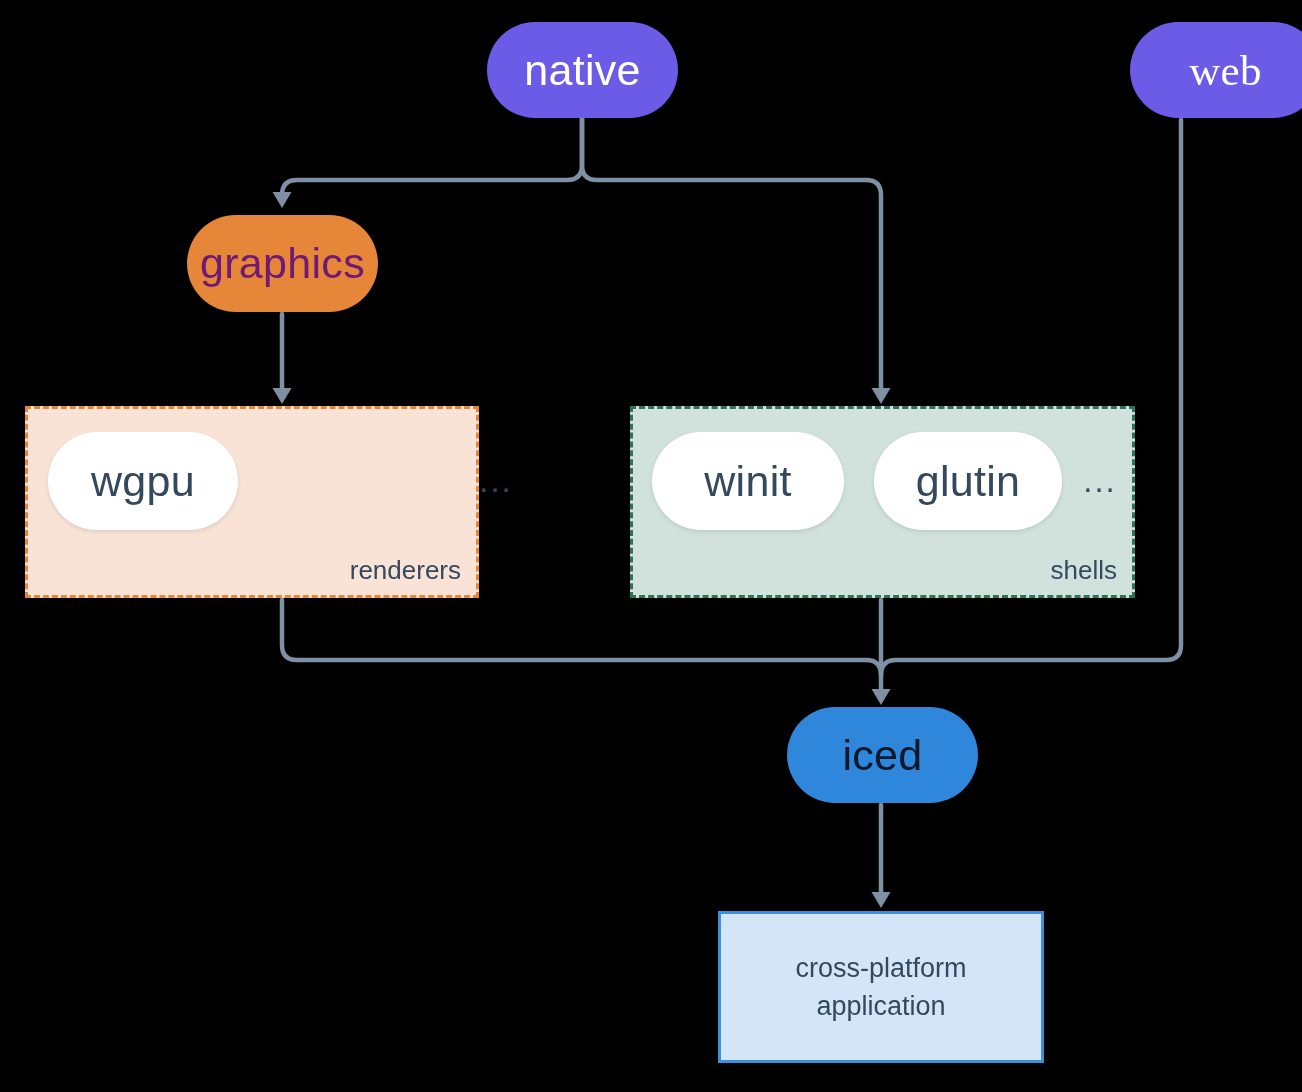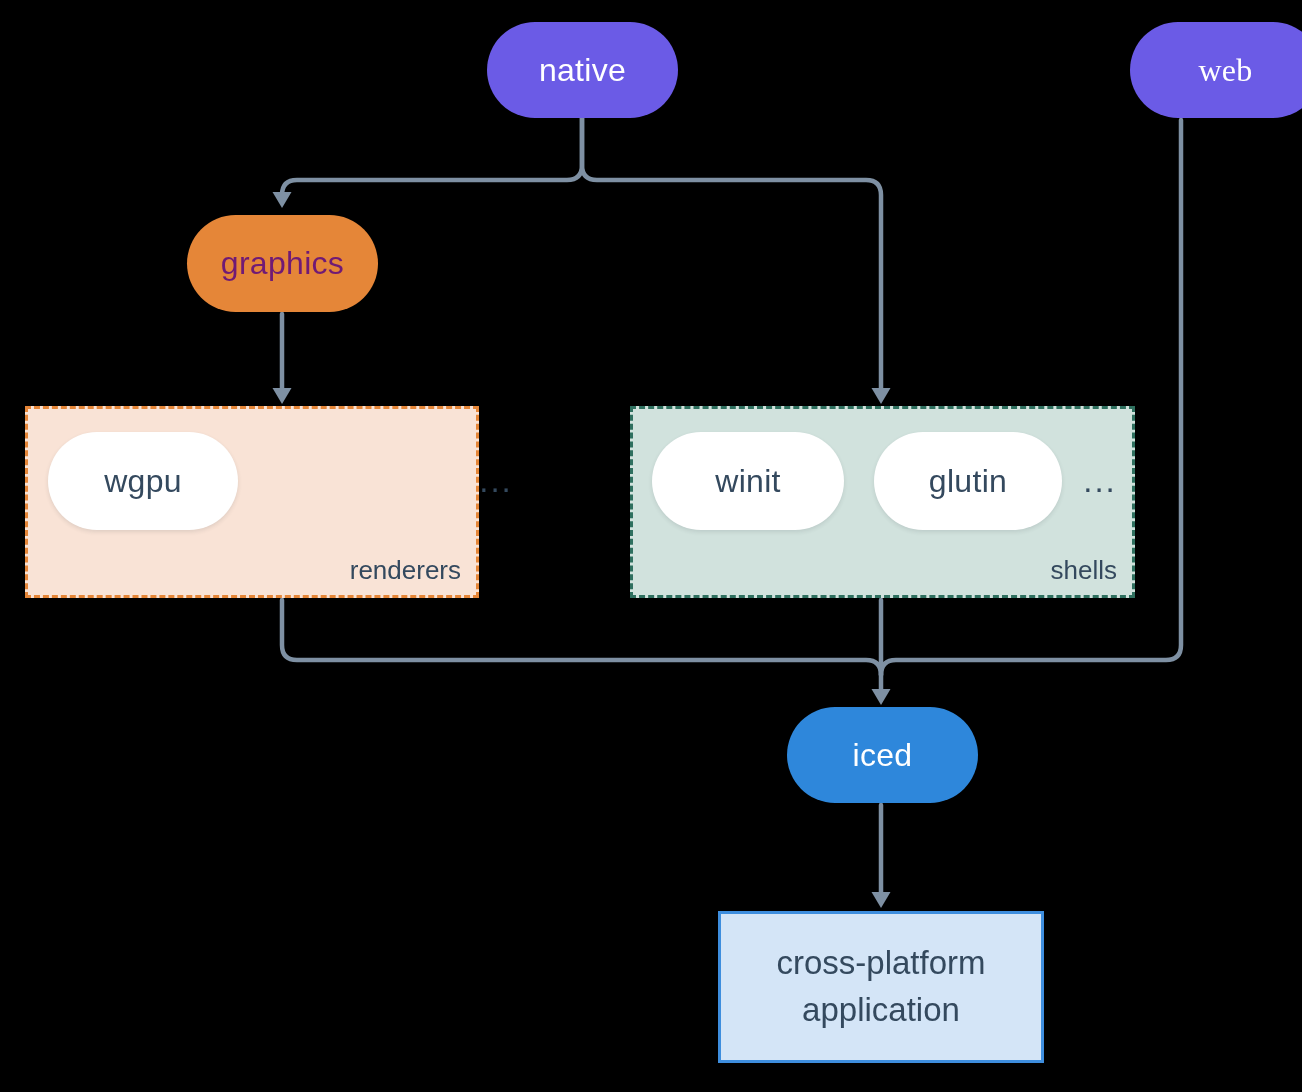--- a/index.html
+++ b/index.html
@@ -3,25 +3,25 @@
 <meta charset="utf-8">
 <style>
   html,body{margin:0;padding:0;background:#000;}
   .canvas{
     position:relative;width:1302px;height:1092px;background:#000000;
     font-family:"Liberation Sans",sans-serif;overflow:hidden;
   }
   .edge-layer{position:absolute;left:0;top:0;width:1302px;height:1092px;pointer-events:none;}
   .pill{
     position:absolute;display:flex;align-items:center;justify-content:center;
-    border-radius:60px;font-size:32px;letter-spacing:0.3px;white-space:nowrap;
+    border-radius:60px;font-size:43px;letter-spacing:0.3px;white-space:nowrap;
   }
   .pill.purple{background:#6B5BE6;color:#ffffff;}
   .pill.orange{background:#E58638;color:#701a75;}
-  .pill.blue{background:#2E87DB;color:#ffffff;}
+  .pill.blue{background:#2E87DB;color:#0f172a;}
   .pill.white{background:#ffffff;color:#34495E;box-shadow:0 2px 4px rgba(40,50,60,0.12);}
   .node-native{left:487px;top:22px;width:191px;height:96px;}
   .node-web{left:1130px;top:22px;width:191px;height:96px;font-family:Liberation Serif, serif;}
   .node-graphics{left:187px;top:215px;width:191px;height:97px;}
   .node-iced{left:787px;top:707px;width:191px;height:96px;}
   .group{position:absolute;box-sizing:border-box;top:406px;height:192px;}
   .group-renderers{left:25px;width:454px;background:#F9E3D6;border:3px dashed #E58638;}
   .group-shells{left:630px;width:505px;background:#D1E2DD;border:3px dashed #2F705F;}
   .group .pill{top:23px;height:98px;}
   .group-renderers .pill-a{left:20px;width:190px;}
@@ -32,21 +32,21 @@
     position:absolute;top:23px;height:98px;width:60px;display:flex;
     align-items:center;justify-content:center;font-size:33px;color:#34495E;letter-spacing:2px;
   }
   .group-renderers .dots{left:438px;}
   .group-shells .dots{left:437px;}
   .group-label{position:absolute;right:15px;bottom:9px;font-size:26px;color:#34495E;}
   .appbox{
     position:absolute;left:718px;top:911px;width:326px;height:152px;box-sizing:border-box;
     background:#D4E5F7;border:3px solid #3E8EDE;
     display:flex;align-items:center;justify-content:center;
-    color:#34495E;font-size:33px;line-height:1.42;text-align:center;
+    color:#34495E;font-size:27px;line-height:1.42;text-align:center;
   }
   .appbox .inner{width:262px;}
 </style>
 </head>
 <body>
 
 <div class="canvas">
 
   <svg class="edge-layer" viewBox="0 0 1302 1092" xmlns="http://www.w3.org/2000/svg">
     <g fill="none" stroke="#7E90A3" stroke-width="4.5" stroke-linecap="round" stroke-linejoin="round">

